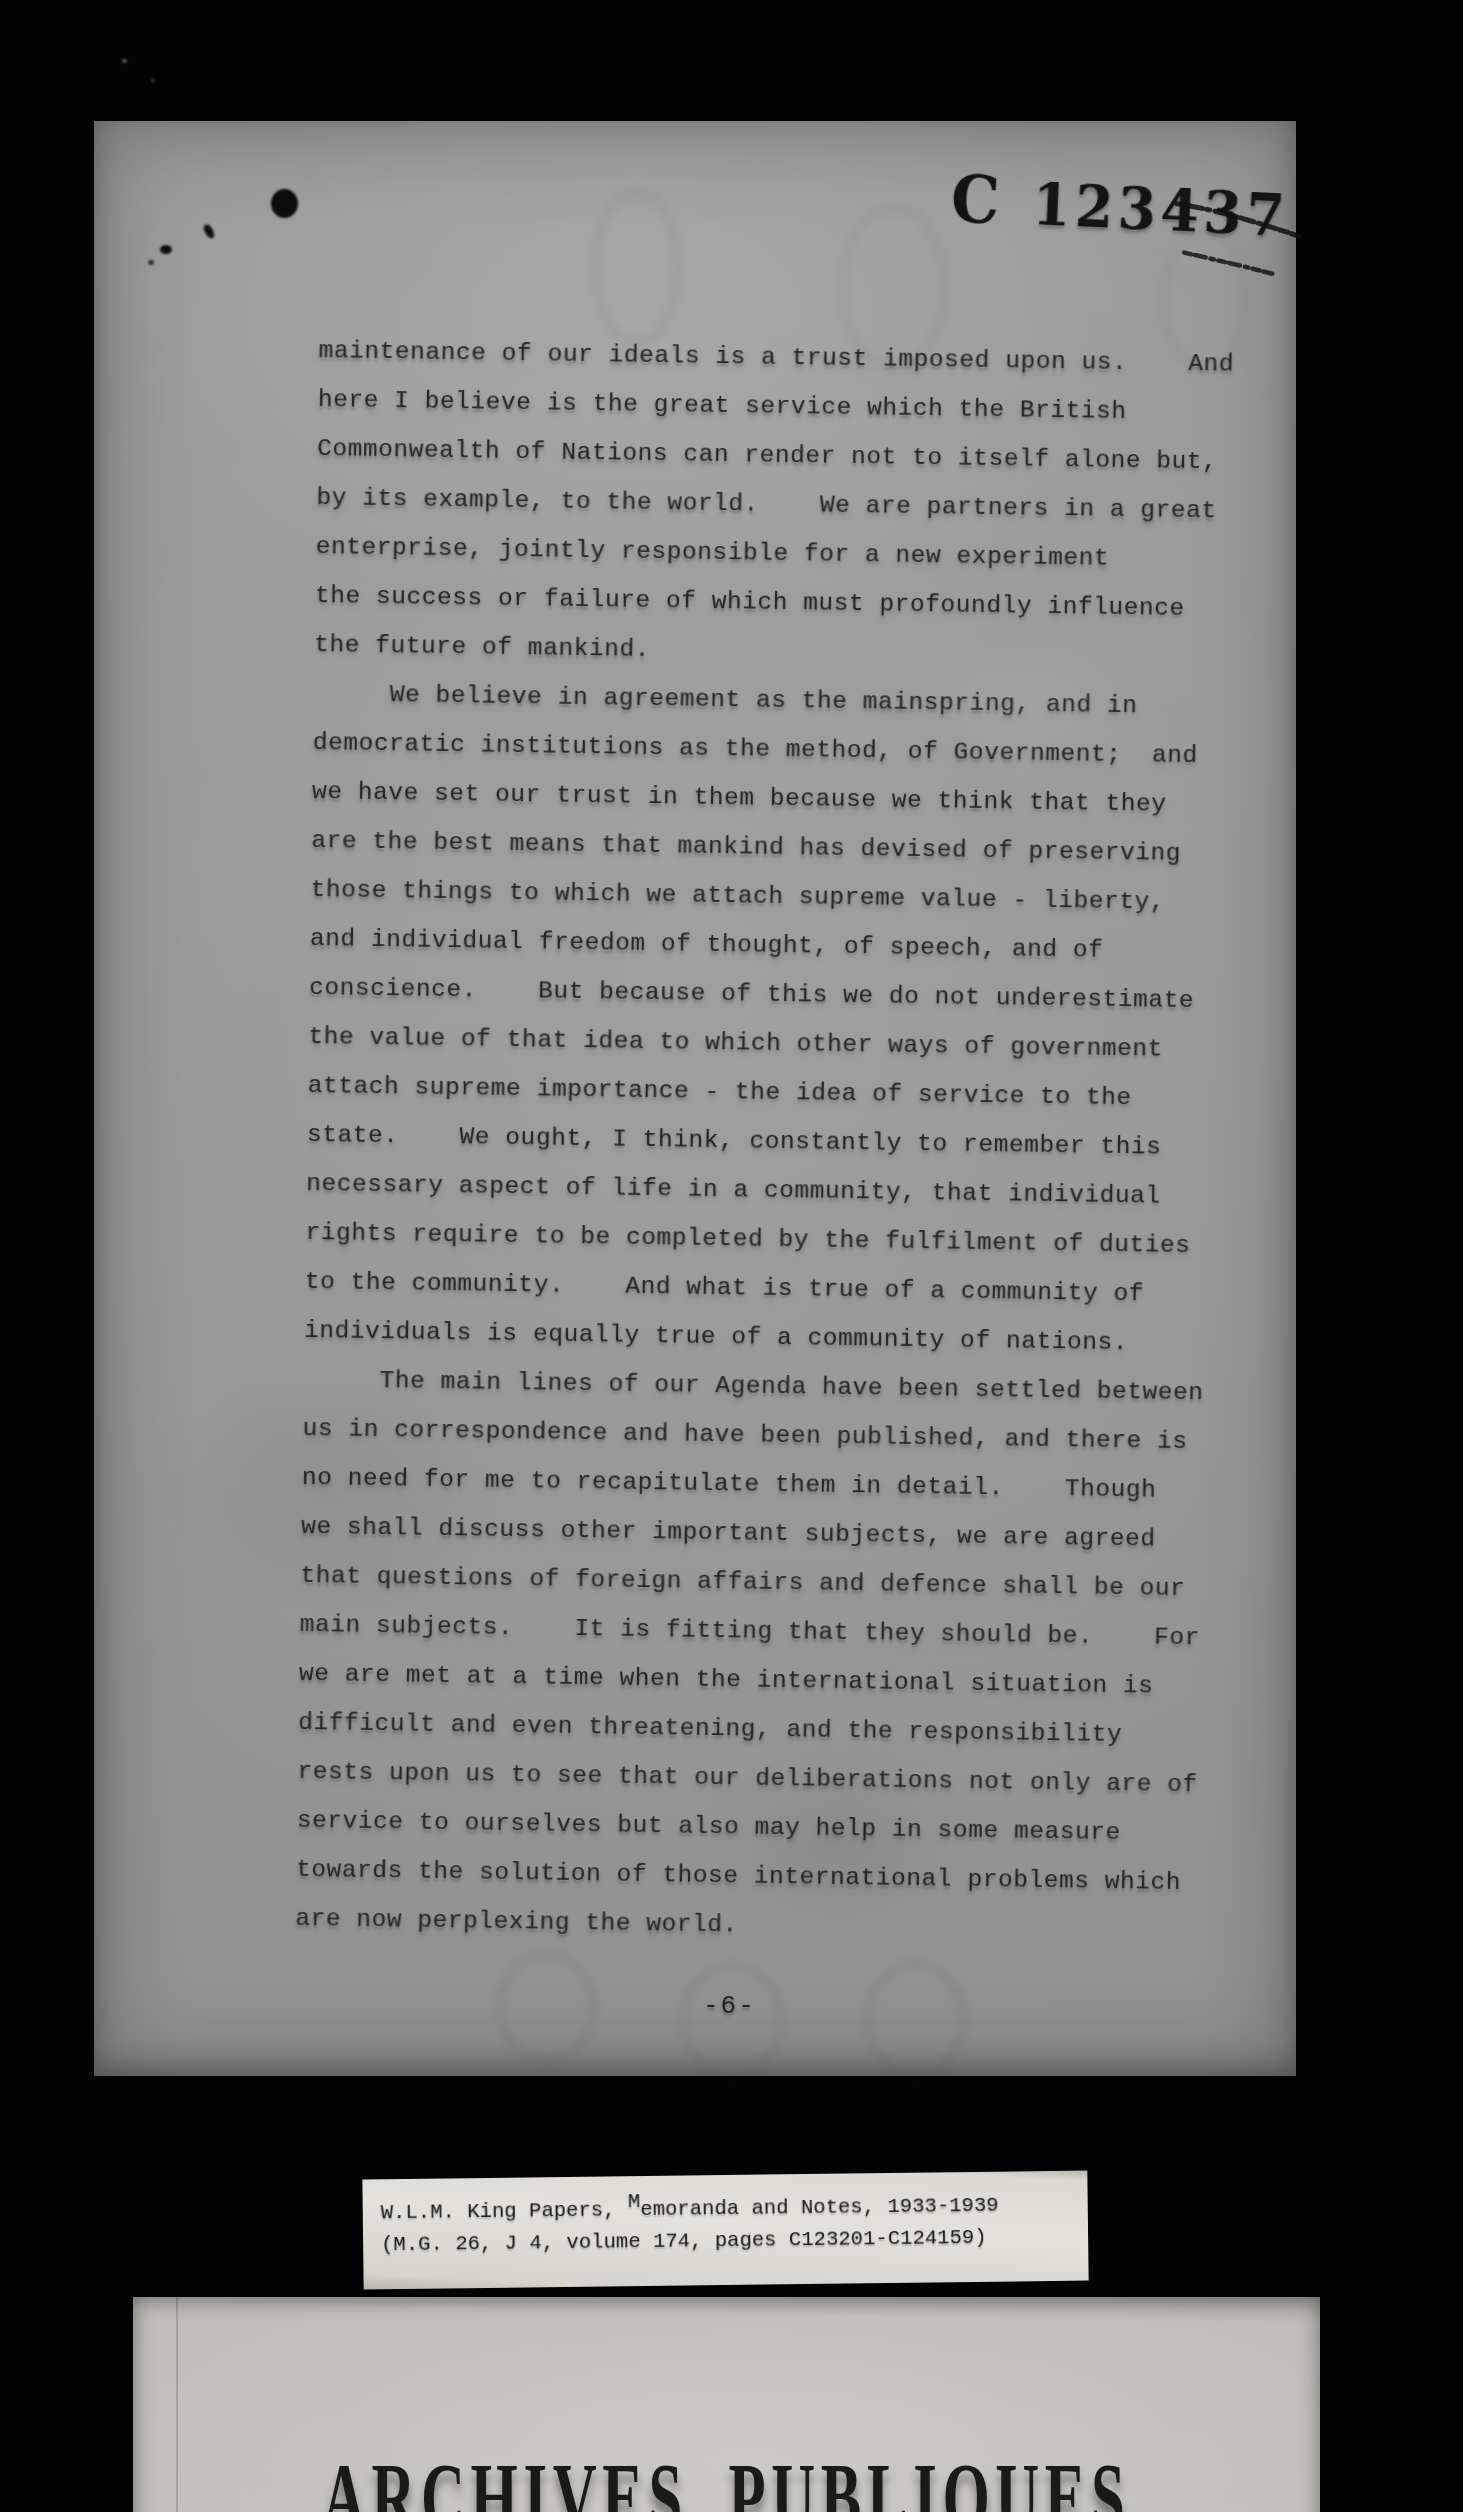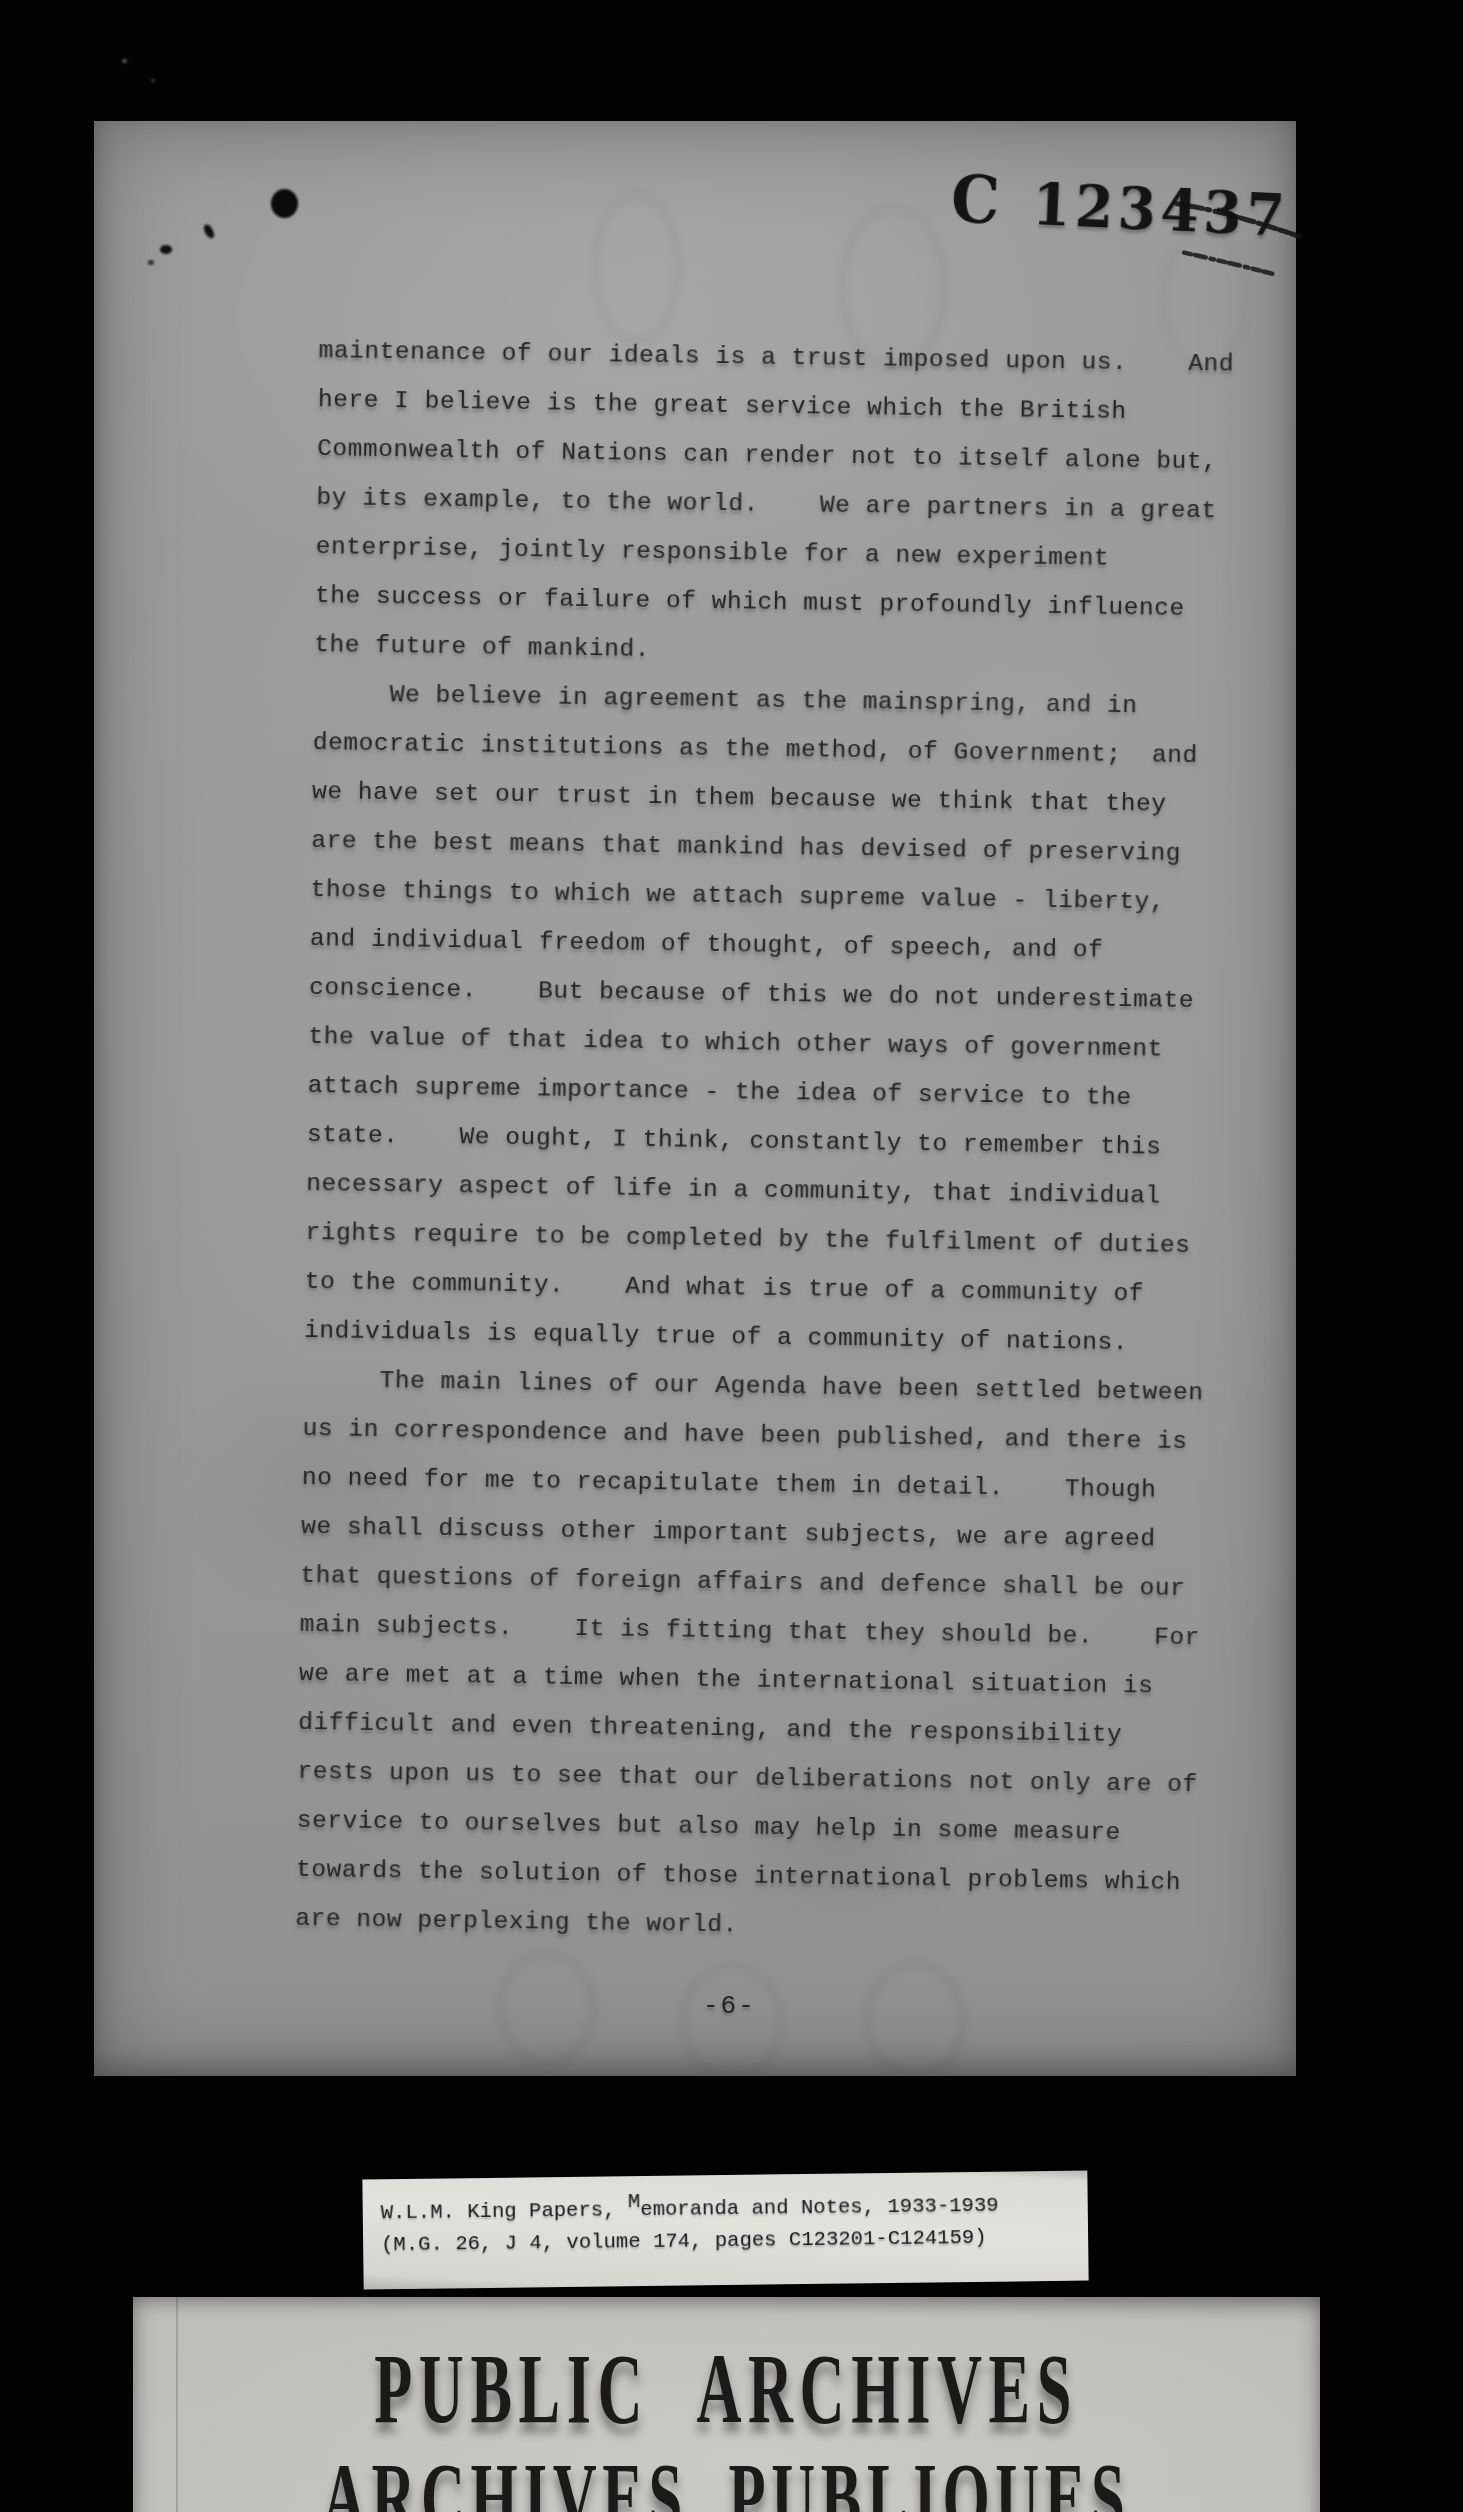--- a/index.html
+++ b/index.html
@@ -161,21 +161,20 @@
 
     <div class="pagenum">-6-</div>
   </div>
 
   <div class="ref-label">
     <div class="l1"><span>W.L.M. King Papers, </span><span class="sup">M</span><span>emoranda and Notes, 1933-1939</span></div>
     <div class="l2">(M.G. 26, J 4, volume 174, pages C123201-C124159)</div>
   </div>
 
   <div class="card">
-    <div class="card-line cl1"><span>PUBLIC ARCHIVES</span></div>
     <div class="card-line cl2"><span>ARCHIVES PUBLIQUES</span></div>
 
   </div>
 
   <div class="film-speck fs1"></div>
   <div class="film-speck fs2"></div>
 
 </div>
 
 

